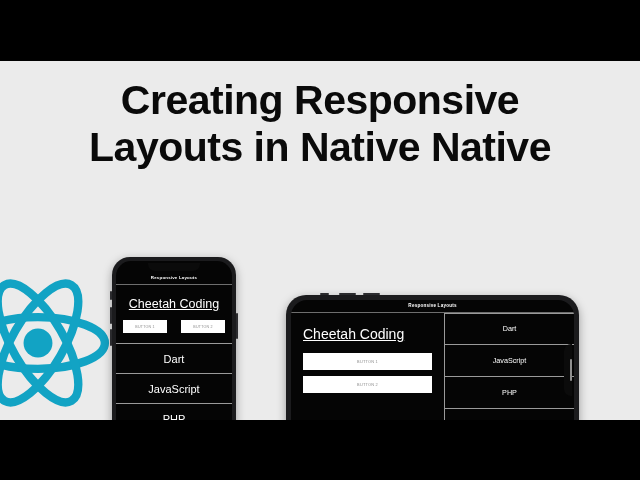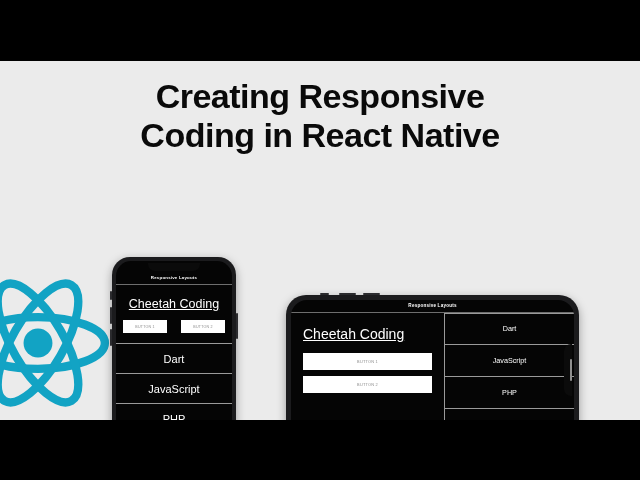--- a/index.html
+++ b/index.html
@@ -34,21 +34,21 @@
     background:#ebebeb;
     overflow:hidden;
   }
 
   
   #title {
     position:absolute;
     left:0; top:16px;
     width:640px;
     text-align:center;
-    font-size:34px;
+    font-size:41px;
     font-weight:bold;
     line-height:1.15;
     letter-spacing:-0.5px;
     color:#0a0a0a;
   }
   #title .ln { display:block; white-space:nowrap; }
 
   
   #react-logo {
     position:absolute;
@@ -242,21 +242,21 @@
 
 <div id="stage">
 
   <div class="bar top"></div>
   <div class="bar bottom"></div>
 
   <div id="slide">
 
     <div id="title">
       <span class="ln">Creating Responsive</span>
-      <span class="ln">Coding in React Native</span>
+      <span class="ln">Layouts in Native Native</span>
     </div>
 
     <div id="react-logo">
       <svg viewBox="0 0 200 180" xmlns="http://www.w3.org/2000/svg">
         <g fill="none" stroke="#12a3c4" stroke-width="11">
           <ellipse cx="100" cy="90" rx="88" ry="34"></ellipse>
           <ellipse cx="100" cy="90" rx="88" ry="34" transform="rotate(60 100 90)"></ellipse>
           <ellipse cx="100" cy="90" rx="88" ry="34" transform="rotate(120 100 90)"></ellipse>
         </g>
         <circle cx="100" cy="90" r="19" fill="#12a3c4"></circle>

